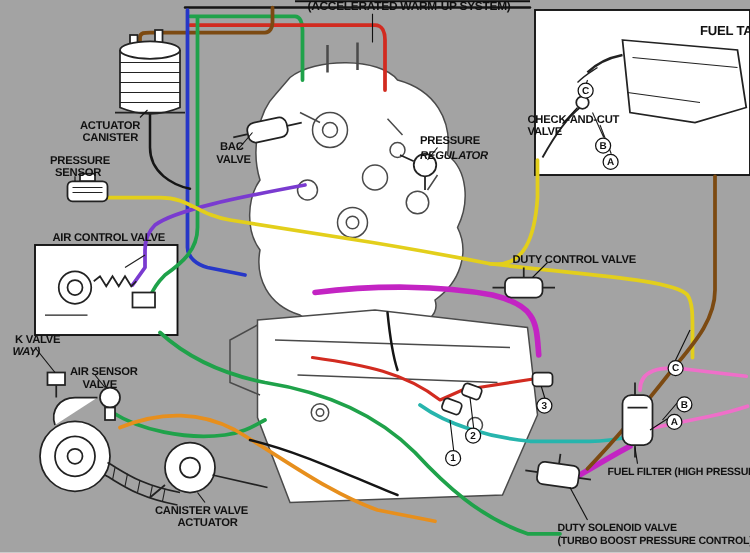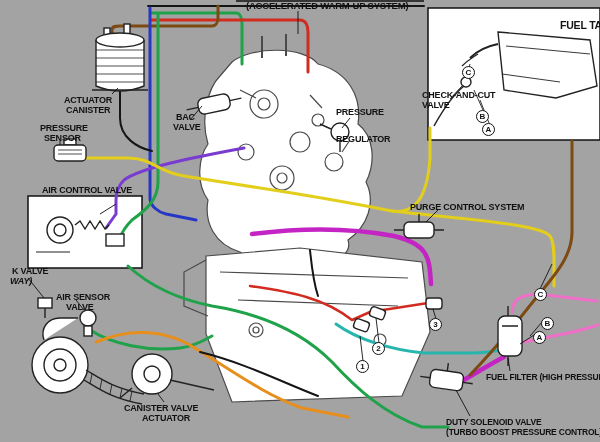--- a/index.html
+++ b/index.html
@@ -184,23 +184,23 @@
   <div class="lbl big" style="left:536px;top:20px;">FUEL TANK</div>
   <div class="lbl" style="left:422px;top:90px;">CHECK-AND-CUT</div>
   <div class="lbl" style="left:422px;top:100px;">VALVE</div>
   <div class="lbl" style="left:64px;top:95px;">ACTUATOR</div>
   <div class="lbl" style="left:66px;top:105px;">CANISTER</div>
   <div class="lbl" style="left:40px;top:123px;">PRESSURE</div>
   <div class="lbl" style="left:44px;top:133px;">SENSOR</div>
   <div class="lbl" style="left:176px;top:112px;">BAC</div>
   <div class="lbl" style="left:173px;top:122px;">VALVE</div>
   <div class="lbl" style="left:336px;top:107px;">PRESSURE</div>
-  <div class="lbl" style="left:336px;top:134px;">REGULATOR</div>
+  <div class="lbl" style="left:336px;top:119px;font-style:italic;">REGULATOR</div>
   <div class="lbl" style="left:42px;top:185px;">AIR CONTROL VALVE</div>
-  <div class="lbl" style="left:410px;top:202px;">PURGE CONTROL SYSTEM</div>
+  <div class="lbl" style="left:410px;top:202px;">DUTY CONTROL VALVE</div>
   <div class="lbl" style="left:12px;top:266px;">K VALVE</div>
   <div class="lbl" style="left:10px;top:276px;font-style:italic;">WAY)</div>
   <div class="lbl" style="left:56px;top:292px;">AIR SENSOR</div>
   <div class="lbl" style="left:66px;top:302px;">VALVE</div>
   <div class="lbl" style="left:124px;top:403px;">CANISTER VALVE</div>
   <div class="lbl" style="left:142px;top:413px;">ACTUATOR</div>
   <div class="lbl small" style="left:486px;top:372px;">FUEL FILTER (HIGH PRESSURE</div>
   <div class="lbl small" style="left:446px;top:417px;">DUTY SOLENOID VALVE</div>
   <div class="lbl small" style="left:446px;top:427px;">(TURBO BOOST PRESSURE CONTROL)</div>
 

